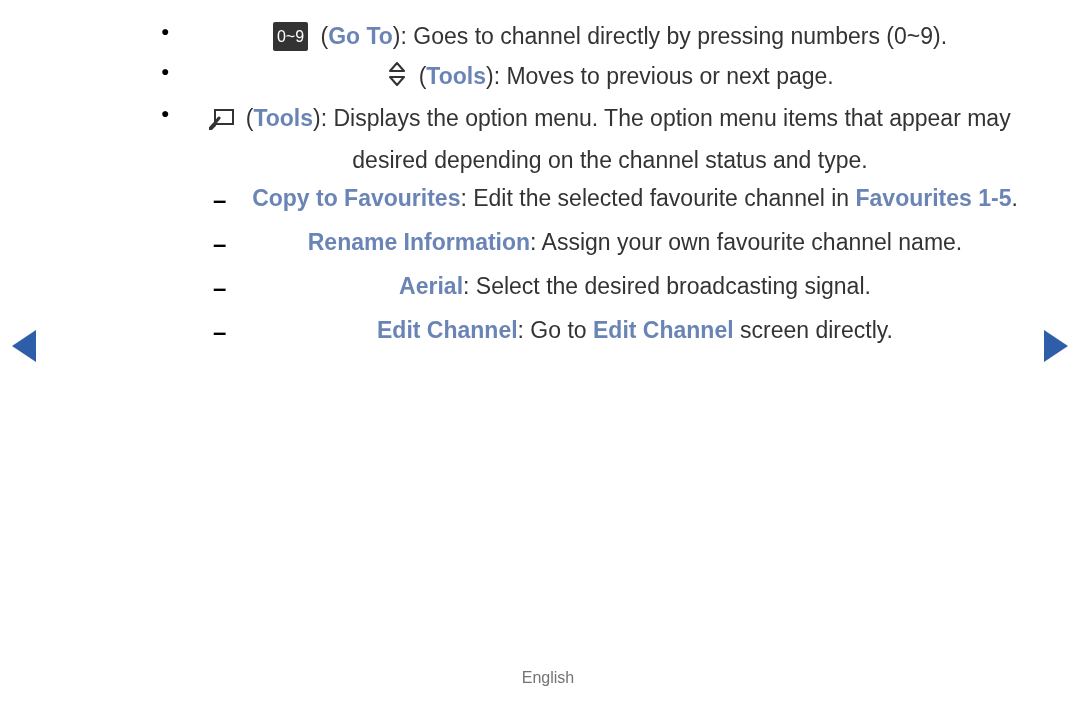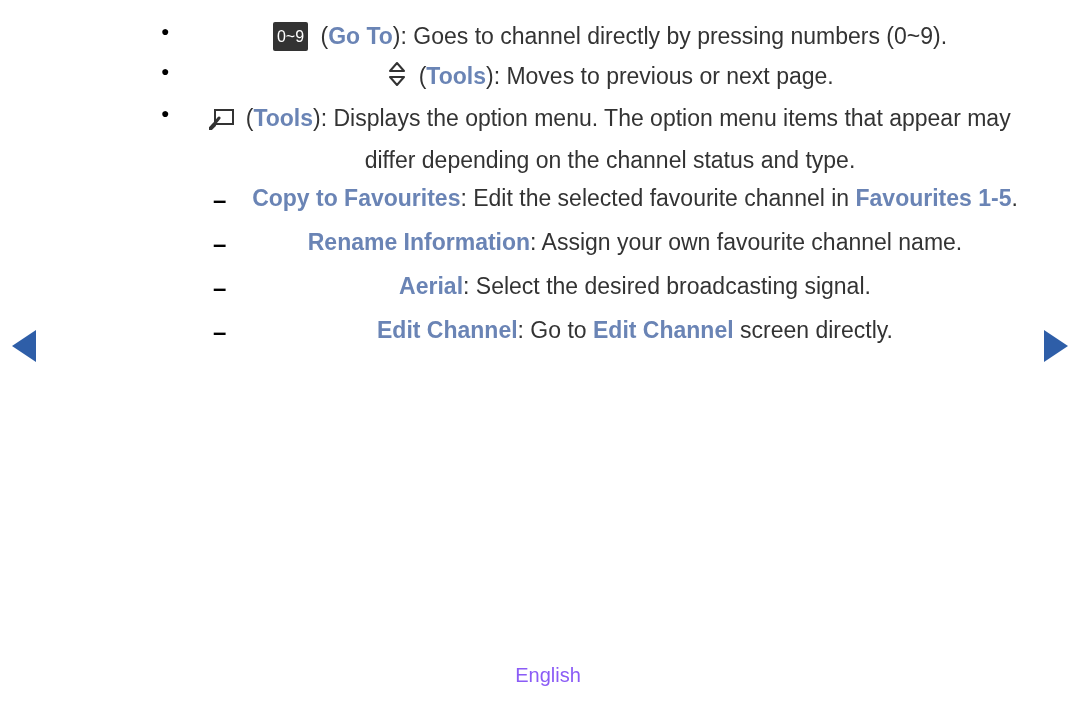--- a/index.html
+++ b/index.html
@@ -90,22 +90,22 @@
     border-top: 16px solid transparent;
     border-bottom: 16px solid transparent;
     border-left: 24px solid #2e5ea8;
     cursor: pointer;
   }
   .footer-lang {
     position: absolute;
     bottom: 18px;
     left: 16px; right: 0;
     text-align: center;
-    font-size: 20px;
-    color: #8b5cf6;
+    font-size: 16px;
+    color: #737373;
   }
 </style>
 </head>
 <body>
 
 <div class="page">
 
   <div class="nav-left"></div>
   <div class="nav-right"></div>
 
@@ -128,21 +128,21 @@
       </li>
 
       <li>
         <span class="icon-tools">
           <svg viewBox="0 0 26 22" width="26" height="22">
             <rect x="6" y="2" width="18" height="14" fill="none" stroke="#333" stroke-width="2"></rect>
             <path d="M2 20 L10 10" stroke="#333" stroke-width="3" stroke-linecap="round"></path>
             <path d="M1 21 L5 17" stroke="#333" stroke-width="4" stroke-linecap="round"></path>
           </svg>
         </span>
-        (<span class="blue">Tools</span>)<span>: Displays the option menu. The option menu items that appear may differ depending on the channel status and type.</span>
+        (<span class="blue">Tools</span>)<span>: Displays the option menu. The option menu items that appear may desired depending on the channel status and type.</span>
 
         <ul class="sub-list">
           <li>
             <span class="blue">Copy to Favourites</span><span>: Edit the selected favourite channel in </span><span class="blue">Favourites 1-5</span><span>.</span>
           </li>
           <li>
             <span class="blue">Rename Information</span><span>: Assign your own favourite channel name.</span>
           </li>
           <li>
             <span class="blue">Aerial</span><span>: Select the desired broadcasting signal.</span>

